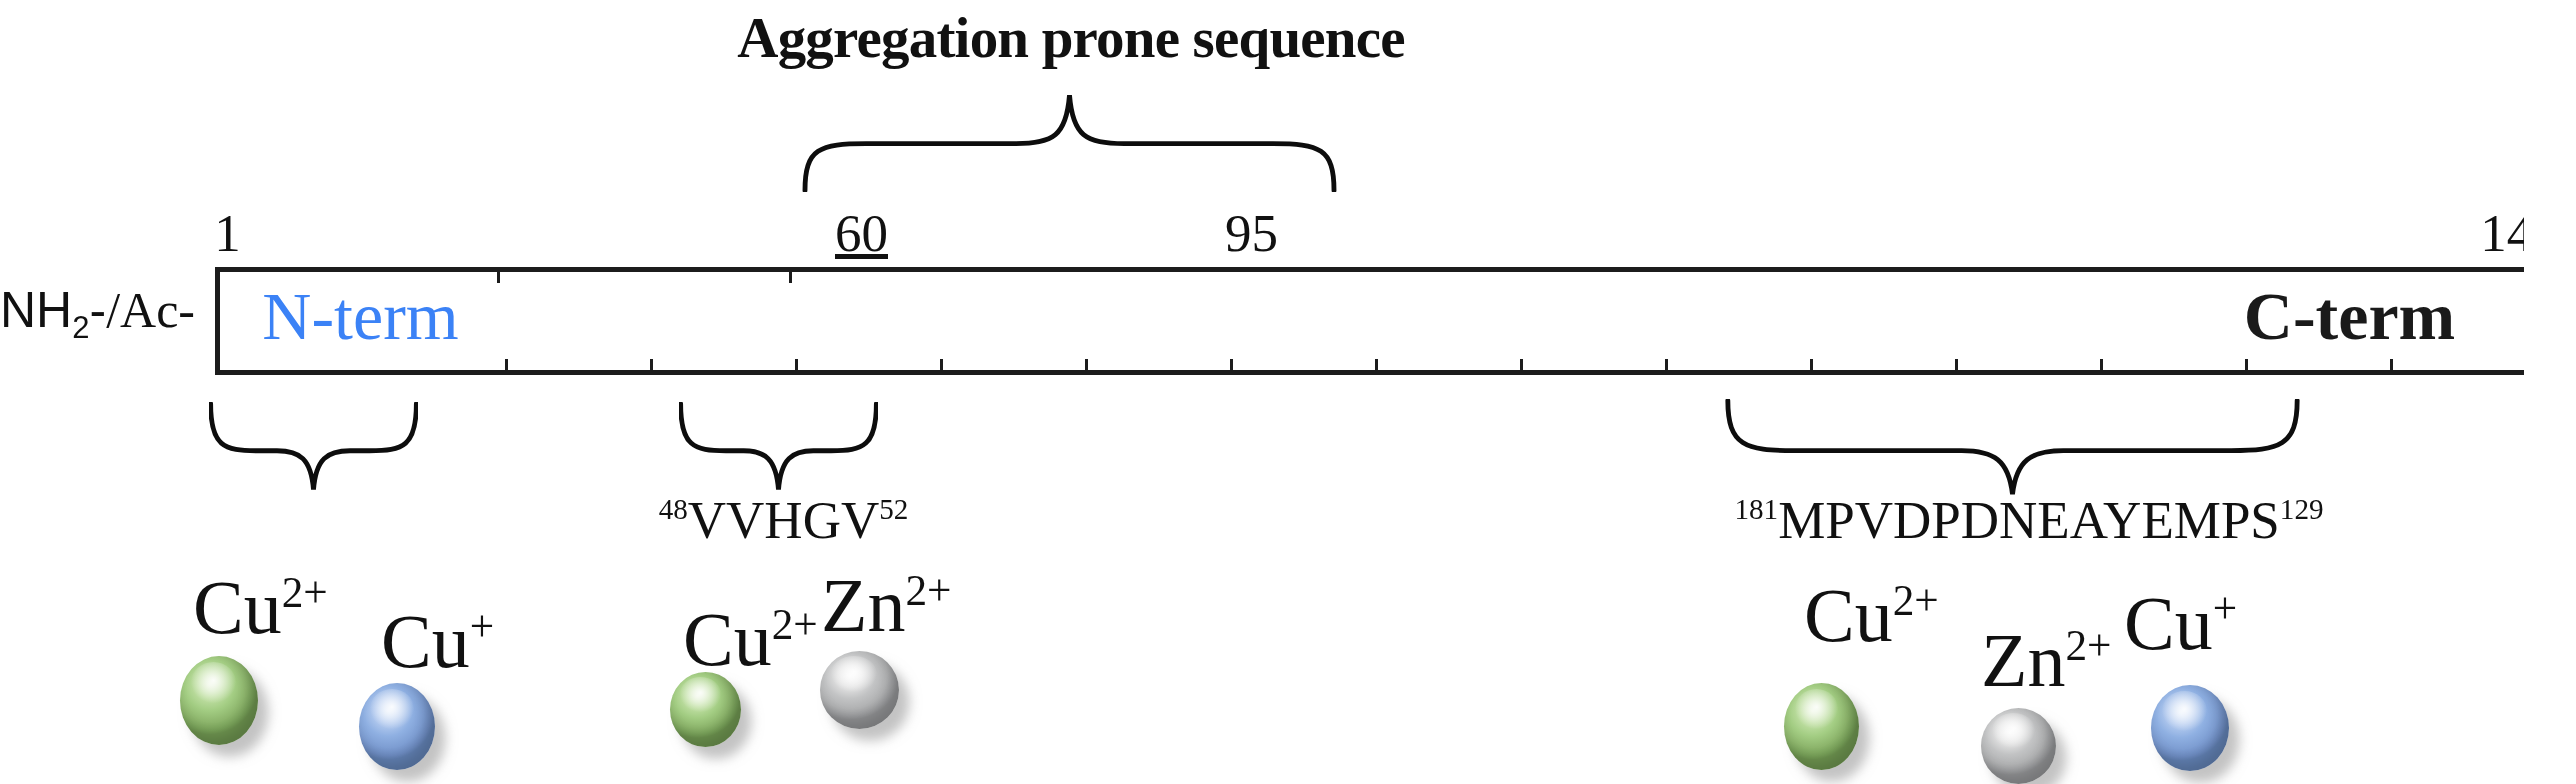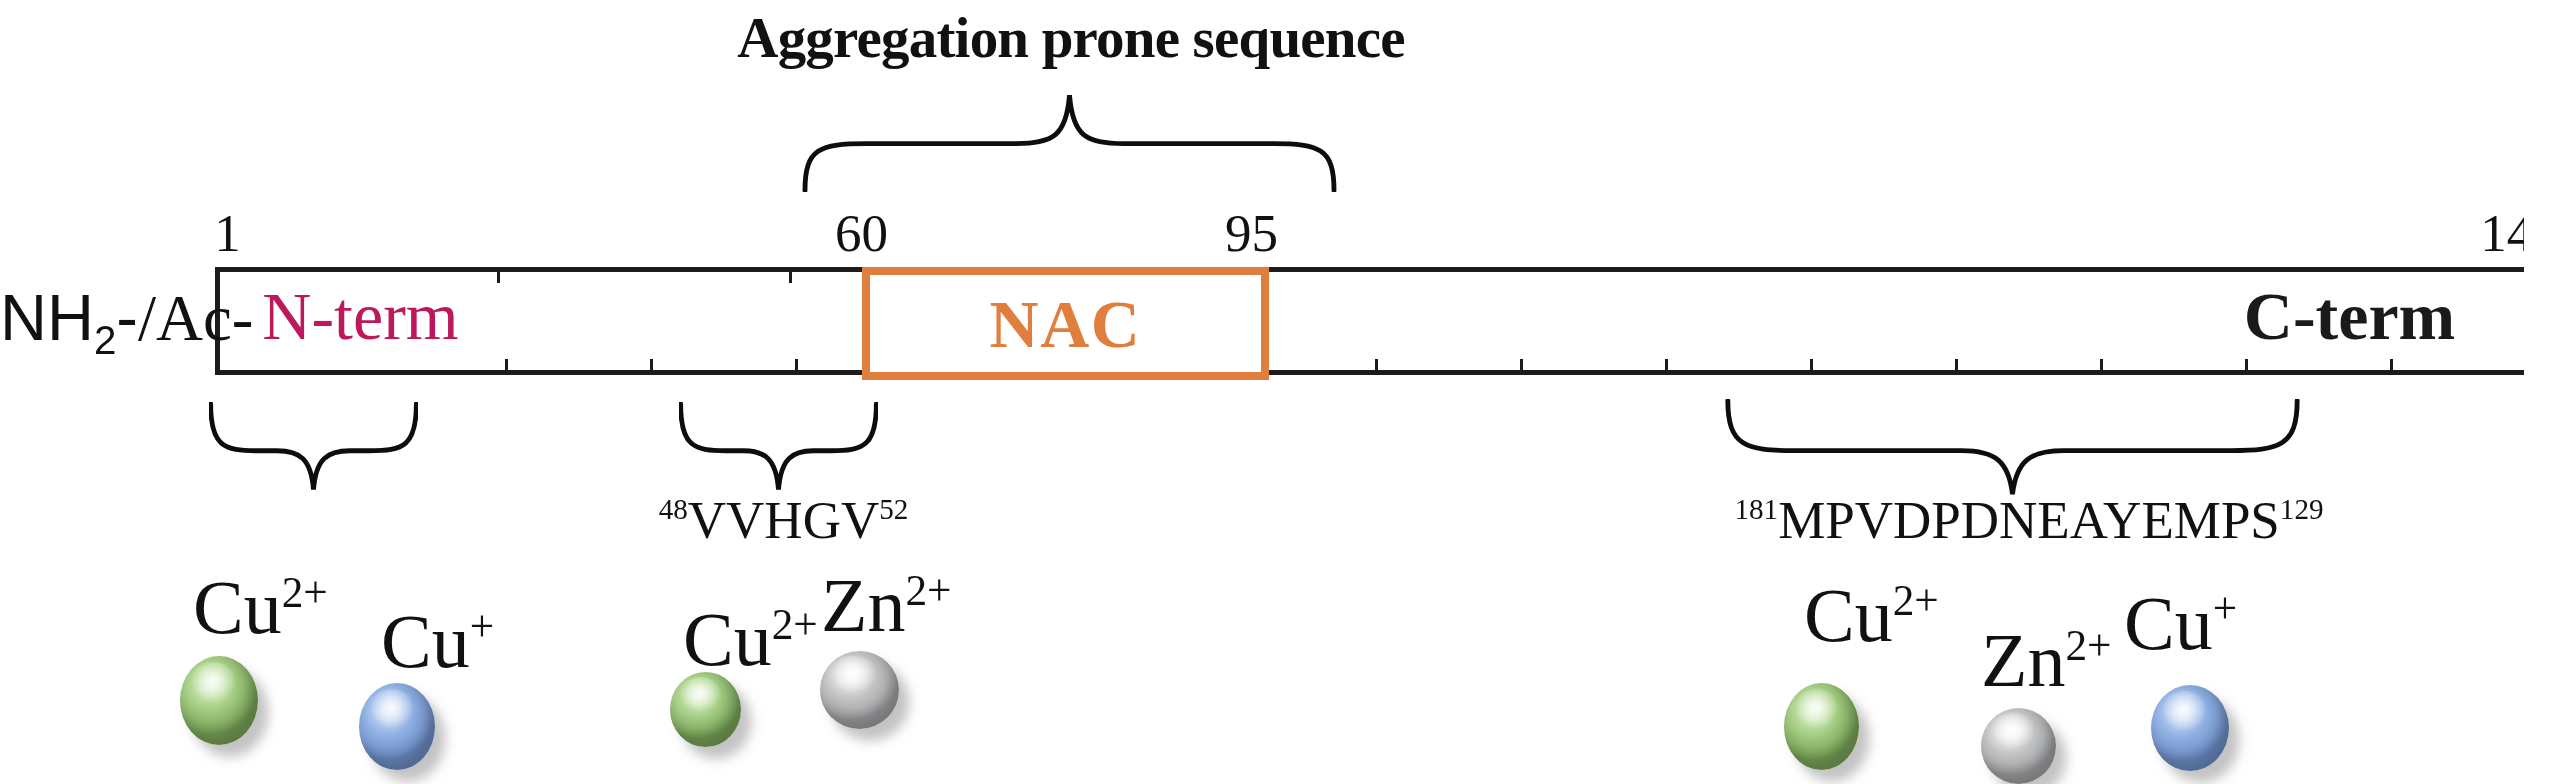--- a/index.html
+++ b/index.html
@@ -27,21 +27,21 @@
   .brace path { fill: none; stroke: #0d0d0d; stroke-width: 6; stroke-linecap: round; }
 
   
   .num {
     font-size: 53px;
     text-align: center;
     white-space: nowrap;
     line-height: 1;
   }
   .num-1   { left: 199px;  top: 207px; width: 57px;  }
-  .num-60  { left: 821px; top: 207px; width: 81px; }
+  .num-60  { left: 821px; top: 207px; width: 81px; text-decoration: underline; }
   .num-95  { left: 1211px; top: 207px; width: 81px; }
   .num-140 { left: 2459px; top: 207px; width: 122px; }
 
   
   .bar {
     left: 215px; top: 267px;
     width: 2328px; height: 108px;
     background: #ffffff;
     border: 5.7px solid #1c1c1c;
     box-sizing: border-box;
@@ -63,21 +63,21 @@
   .tick-top.t1 { left: 277px; }
   .tick-top.t2 { left: 569px; }
 
   
   .region-label {
     font-size: 68px;
     line-height: 1;
     text-align: center;
     white-space: nowrap;
   }
-  .n-term { left: 259px;  top: 282px; width: 203px; color: #be185d; }
+  .n-term { left: 259px;  top: 282px; width: 203px; color: #3b82f6; }
   .c-term { left: 2228px; top: 282px; width: 243px; color: #1a1a1a; font-weight: bold; }
 
   
   .nac-box {
     left: 862px; top: 267px;
     width: 407px; height: 113px;
     border: 8px solid #e07e3e;
     background: #ffffff;
     box-sizing: border-box;
     display: flex; align-items: center; justify-content: center;
@@ -86,21 +86,21 @@
     color: #e07e3e;
     font-size: 68px;
     font-weight: bold;
     line-height: 1;
     letter-spacing: 1.6px;
   }
 
   
   .prefix {
     left: 0px; top: 285px; width: 212px;
-    font-size: 65px;
+    font-size: 50px;
     line-height: 1;
     white-space: nowrap;
   }
   .prefix .sans { font-family: "Liberation Sans", "DejaVu Sans", sans-serif; }
   .prefix sub { font-size: 0.62em; font-family: "Liberation Sans", "DejaVu Sans", sans-serif; }
 
   
   .seq {
     font-size: 53px;
     line-height: 1.05;
@@ -180,23 +180,20 @@
 
   <div class="abs bar">
     <div class="ticks-bottom"></div>
     <div class="tick-top t1"></div>
     <div class="tick-top t2"></div>
   </div>
 
   <div class="abs region-label n-term">N-term</div>
   <div class="abs region-label c-term">C-term</div>
 
-  <div class="abs nac-box">
-    <span class="nac-text">NAC</span>
-  </div>
 
   <div class="abs prefix">
     <span class="sans">NH</span><sub>2</sub><span class="sans">-</span><span>/Ac-</span>
   </div>
 
   <svg class="abs brace" style="left:209px; top:402px;" width="209" height="91" viewBox="0 0 258 112">
     <path d="M2,2 C2,54 18,60 60,60 L84,60 C112,60 126,70 129,108 C132,70 146,60 174,60 L198,60 C240,60 256,54 256,2"></path>
   </svg>
   <svg class="abs brace" style="left:679px; top:402px;" width="199" height="91" viewBox="0 0 246 112">
     <path d="M2,2 C2,54 18,60 58,60 L80,60 C106,60 120,70 123,108 C126,70 140,60 166,60 L188,60 C228,60 244,54 244,2"></path>

